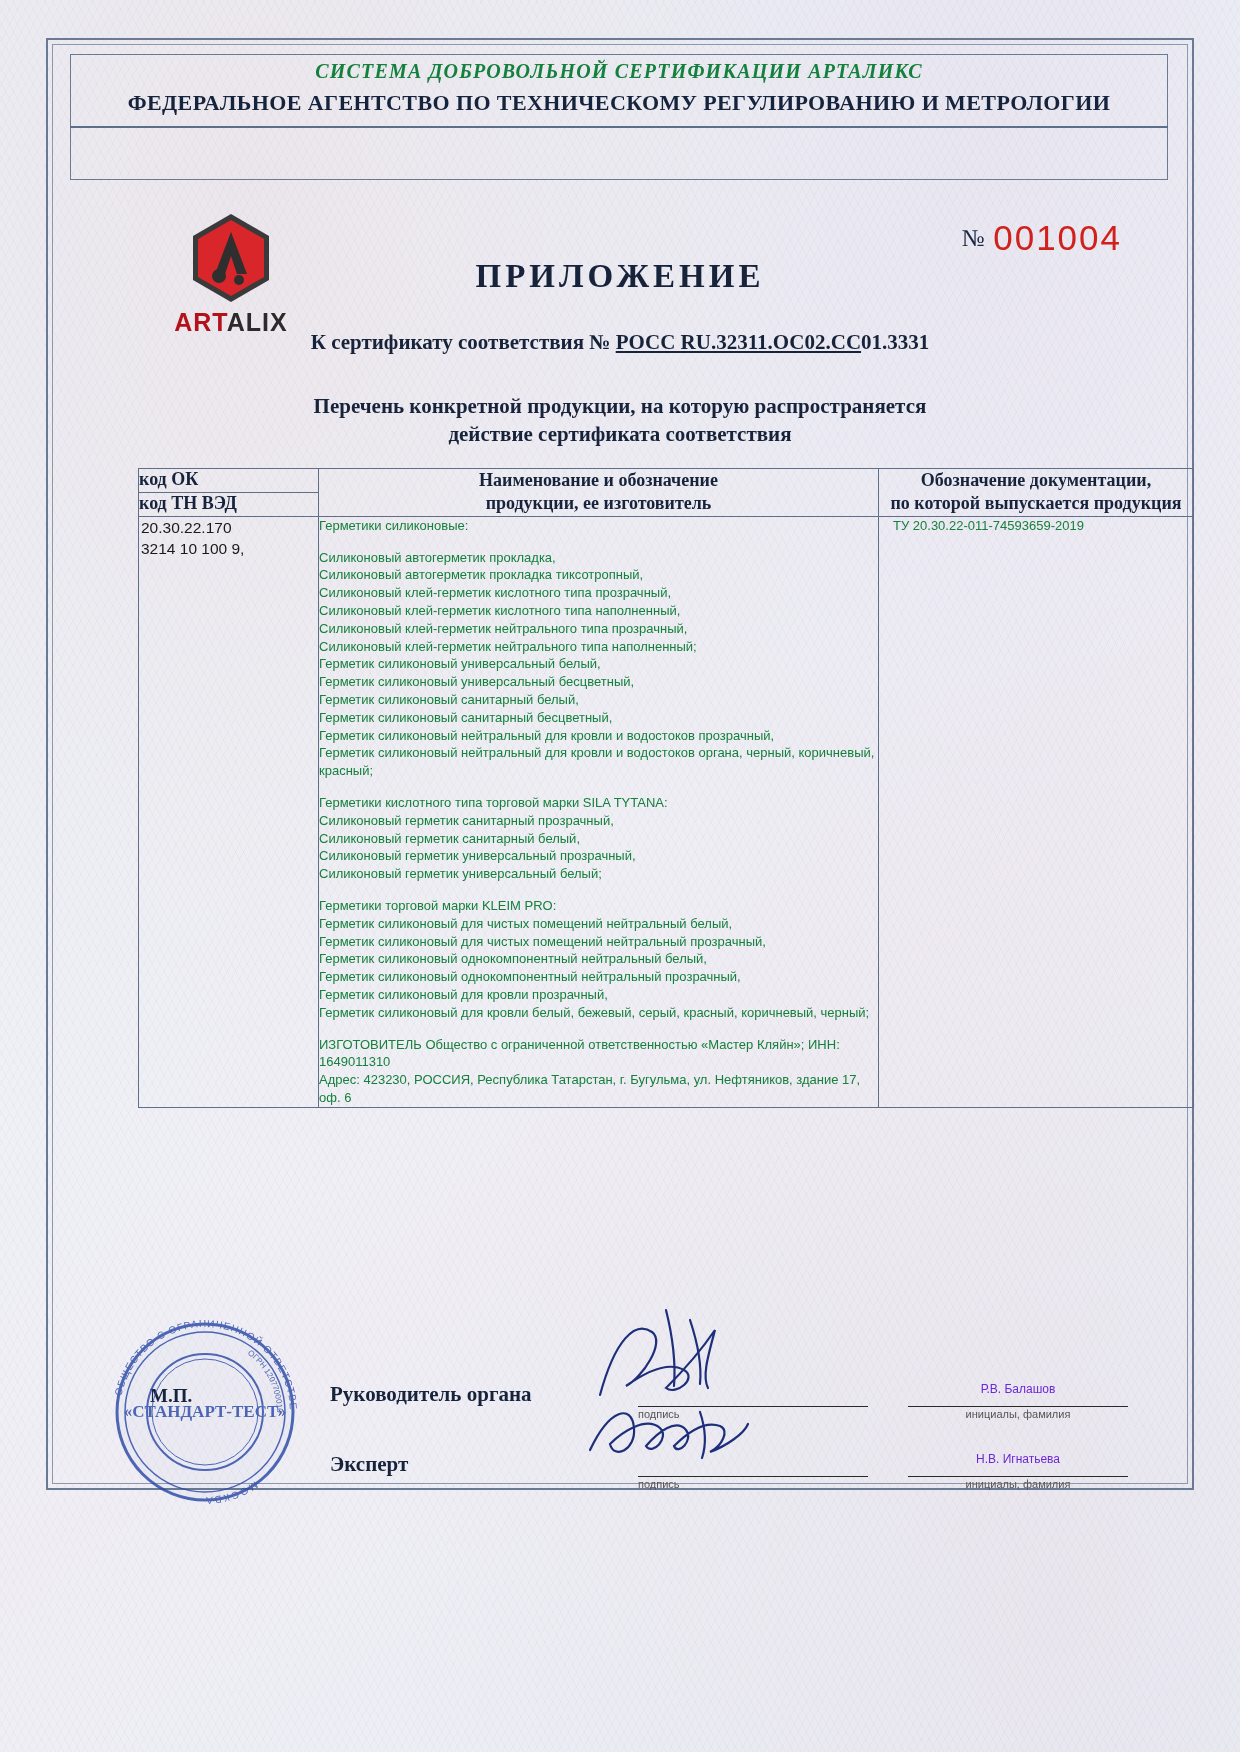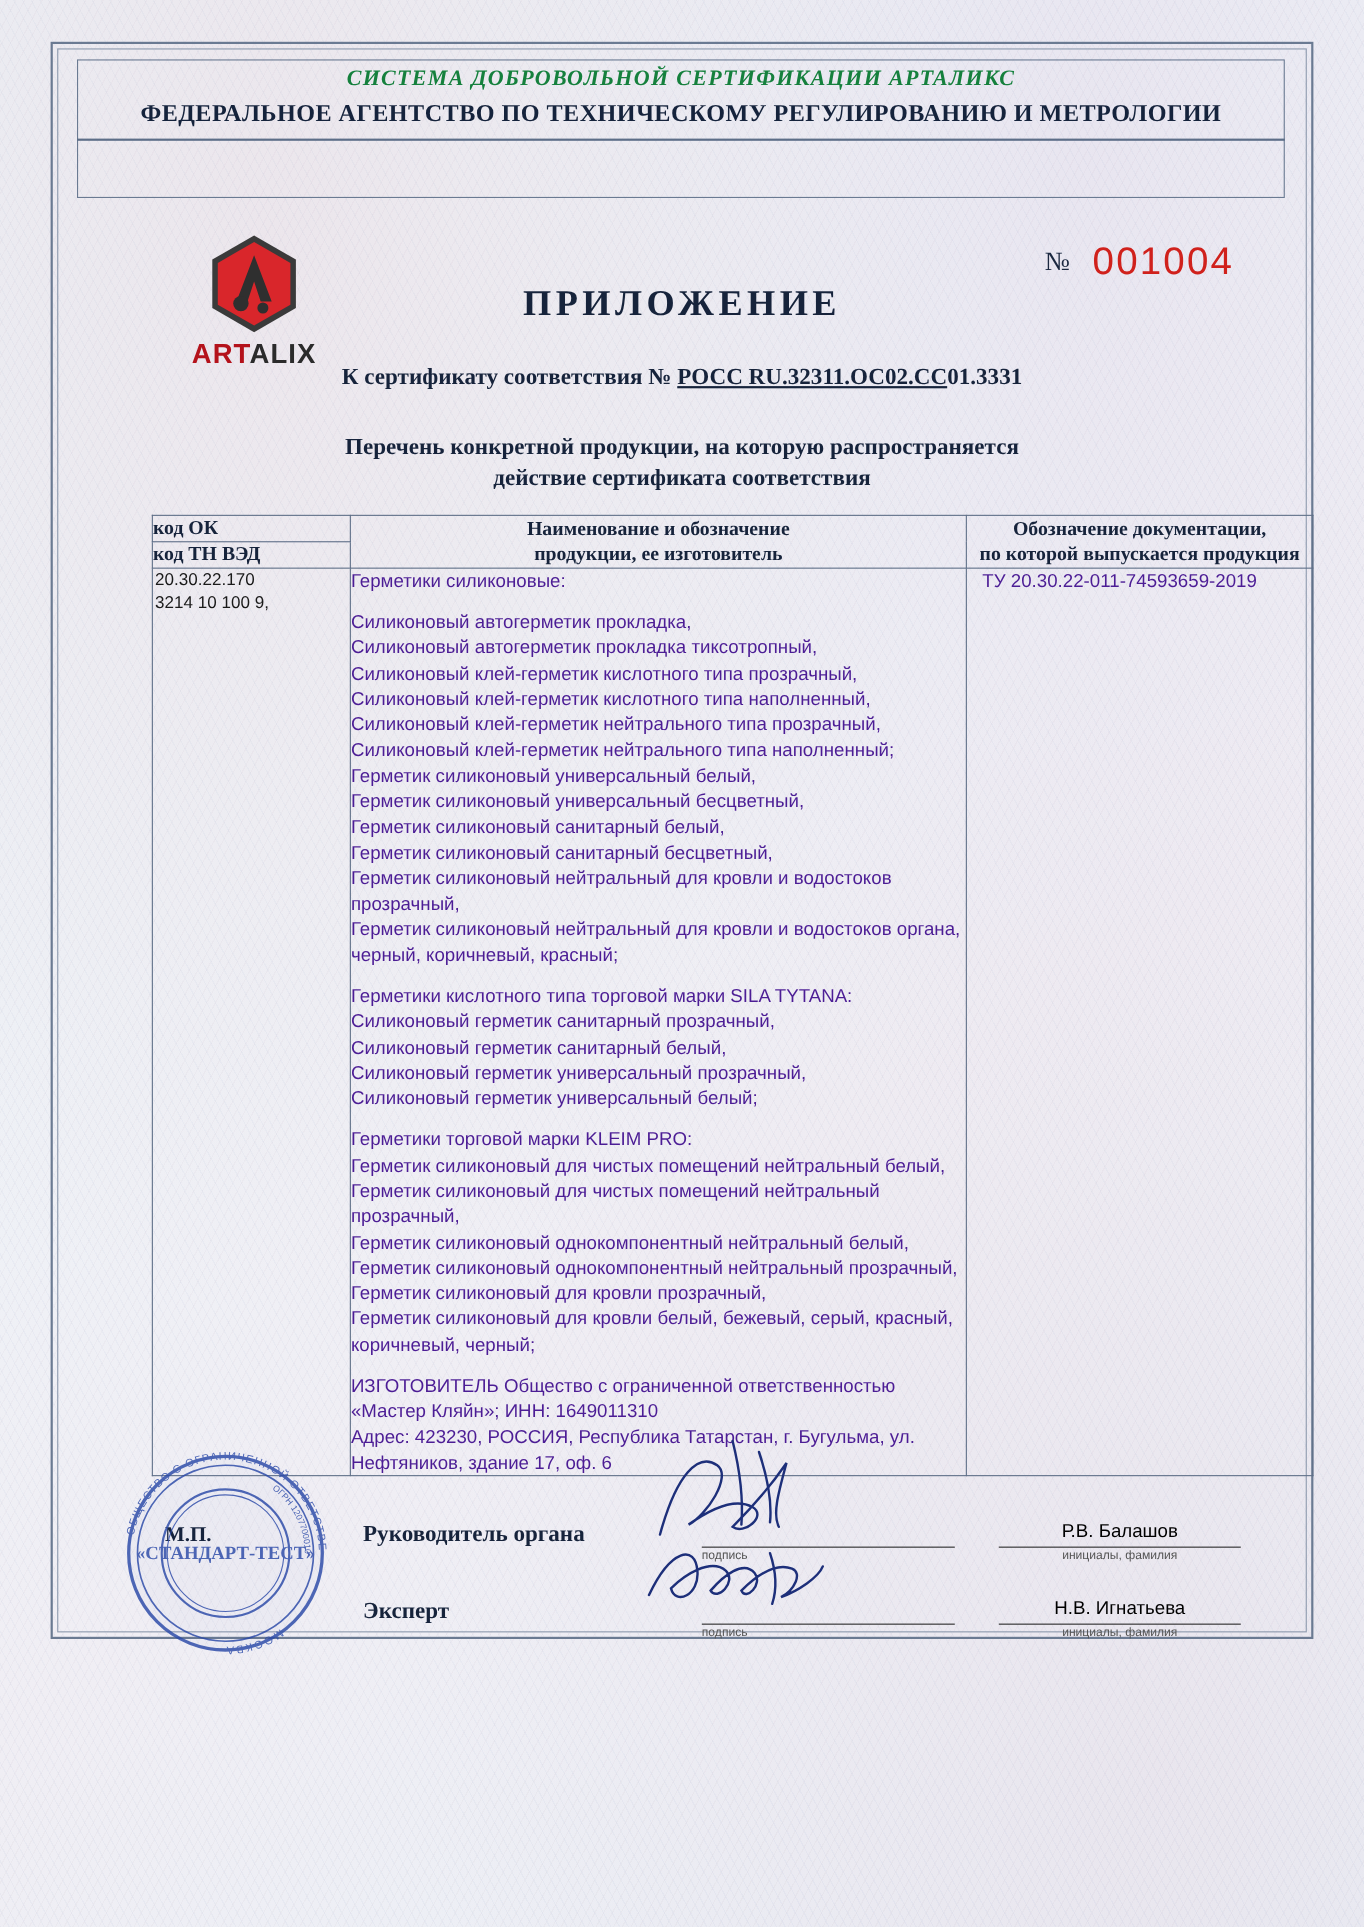--- a/index.html
+++ b/index.html
@@ -121,21 +121,21 @@
     color: #1b2840;
     vertical-align: middle;
     letter-spacing: 0.5px;
   }
   .number-value {
     display: inline-block;
     font-size: 35px;
     color: #d0211c;
     letter-spacing: 2px;
     vertical-align: middle;
-    margin-left: 16px;
+    margin-left: 4px;
     font-family: "Liberation Sans", sans-serif;
   }
   .doc-title {
     position: absolute;
     left: 0;
     right: 0;
     top: 218px;
     text-align: center;
     font-size: 33px;
     font-weight: bold;
@@ -192,22 +192,22 @@
     font-weight: bold;
     color: #16233b;
     padding: 12px 0 12px 14px;
   }
   .col-ok { width: 180px; }
   .col-name { width: 560px; }
   .col-doc { width: 315px; }
 
   .body-cell {
     font-family: "Liberation Sans", sans-serif;
-    font-size: 17px;
-    color: #4c1d95;
+    font-size: 13px;
+    color: #15803d;
     line-height: 1.37;
     padding: 10px 12px 14px 14px;
   }
   .body-cell.codes {
     font-family: "Liberation Sans", sans-serif;
     font-size: 15.5px;
     text-align: left;
     padding-left: 2px;
     font-weight: normal;
     color: #1a1a1a;
@@ -264,22 +264,22 @@
     top: 38px;
     border-bottom: 1px solid #2a2a2a;
   }
   .name-text {
     position: absolute;
     left: 770px;
     width: 220px;
     top: 14px;
     text-align: center;
     font-family: "Liberation Sans", sans-serif;
-    font-size: 17px;
-    color: #000000;
+    font-size: 12px;
+    color: #6d28d9;
   }
   .name-caption {
     position: absolute;
     left: 770px;
     width: 220px;
     top: 40px;
     text-align: center;
     font-family: "Liberation Sans", sans-serif;
     font-size: 11px;
     color: #555;

